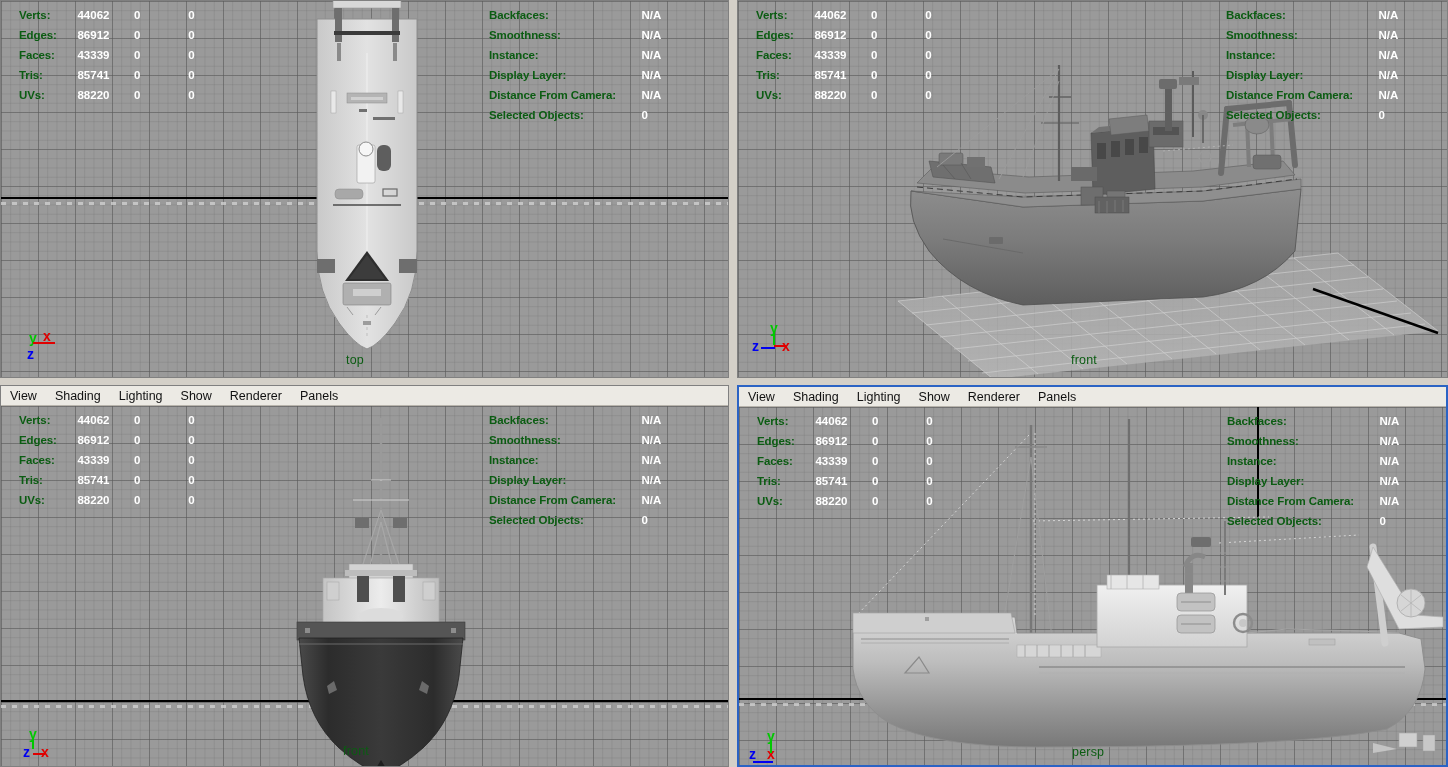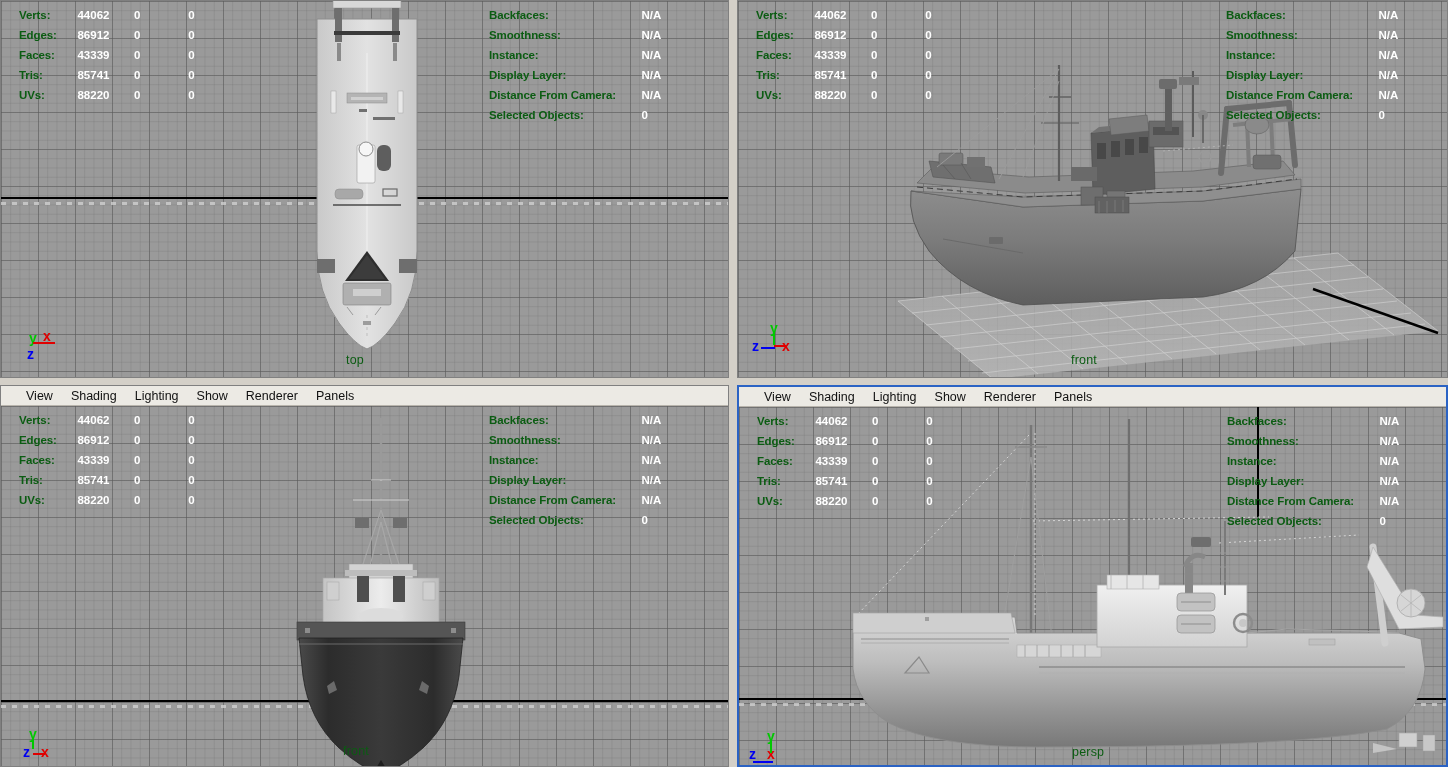--- a/index.html
+++ b/index.html
@@ -11,21 +11,21 @@
   #app{ position:relative; width:1448px; height:767px; background:#d4d0c8; }
 
   
   .panel{ position:absolute; overflow:hidden; background:#9a9a9a; }
   .panel.active{ border:2px solid #2b63c4; }
   .panel.plain{ border:1px solid #808080; }
 
   .menubar{
     position:relative; height:20px; width:100%;
     background:#eceae4; border-bottom:1px solid #b8b4ac;
-    display:flex; align-items:center; padding-left:23px; gap:14px;
+    display:flex; align-items:center; padding-left:7px; gap:14px;
     z-index:6;
   }
   .menubar .mi{
     font-size:12.5px; color:#101010; line-height:20px;
     padding:0 2px; white-space:nowrap; cursor:default;
   }
 
   .viewport{ position:relative; width:100%; flex:1; overflow:hidden; background:#9a9a9a; }
 
   

